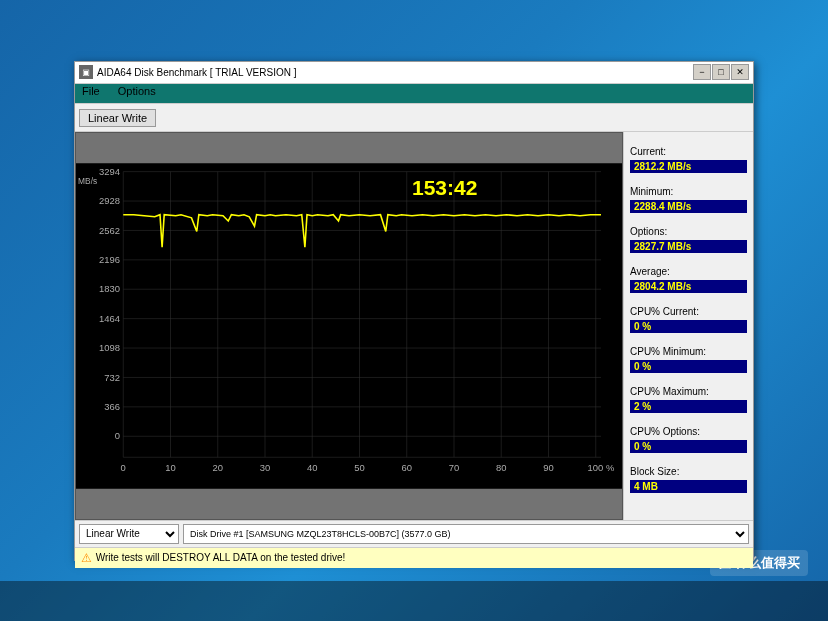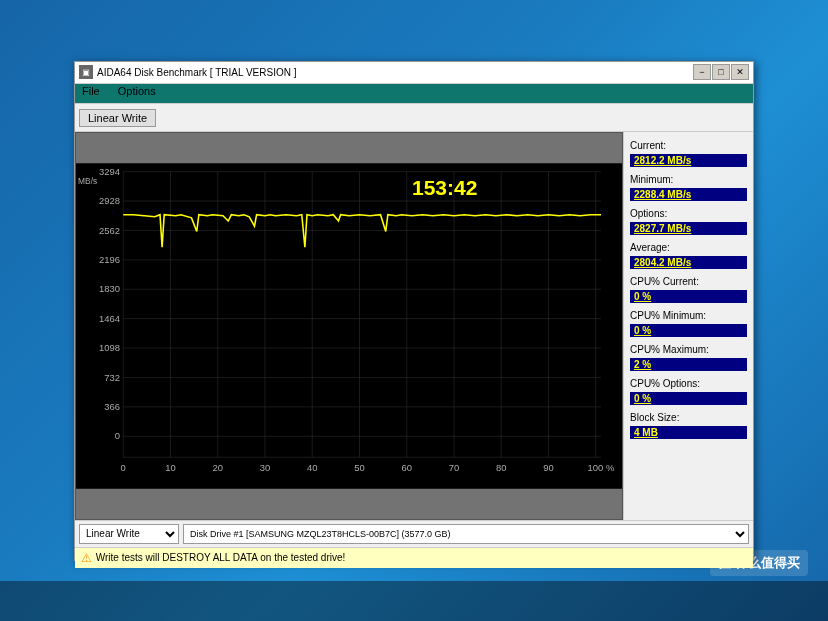--- a/index.html
+++ b/index.html
@@ -149,31 +149,30 @@
       display: flex;
       flex-direction: column;
       gap: 3px;
       font-size: 10px;
       border-left: 1px solid #ccc;
     }
 
     .stat-label {
       color: #000;
       font-size: 10px;
-      margin-top: 4px;
+      margin-top: 10px;
     }
 
     .stat-value {
       background: #000080;
       color: #ffff00;
       font-size: 10px;
       font-weight: bold;
       padding: 1px 4px;
       display: inline-block;
-      text-decoration: underline;
     }
 
     .stat-value.yellow {
       background: #000080;
       color: #ffff00;
     }
 
     
     .bottom-controls {
       padding: 3px 4px;

